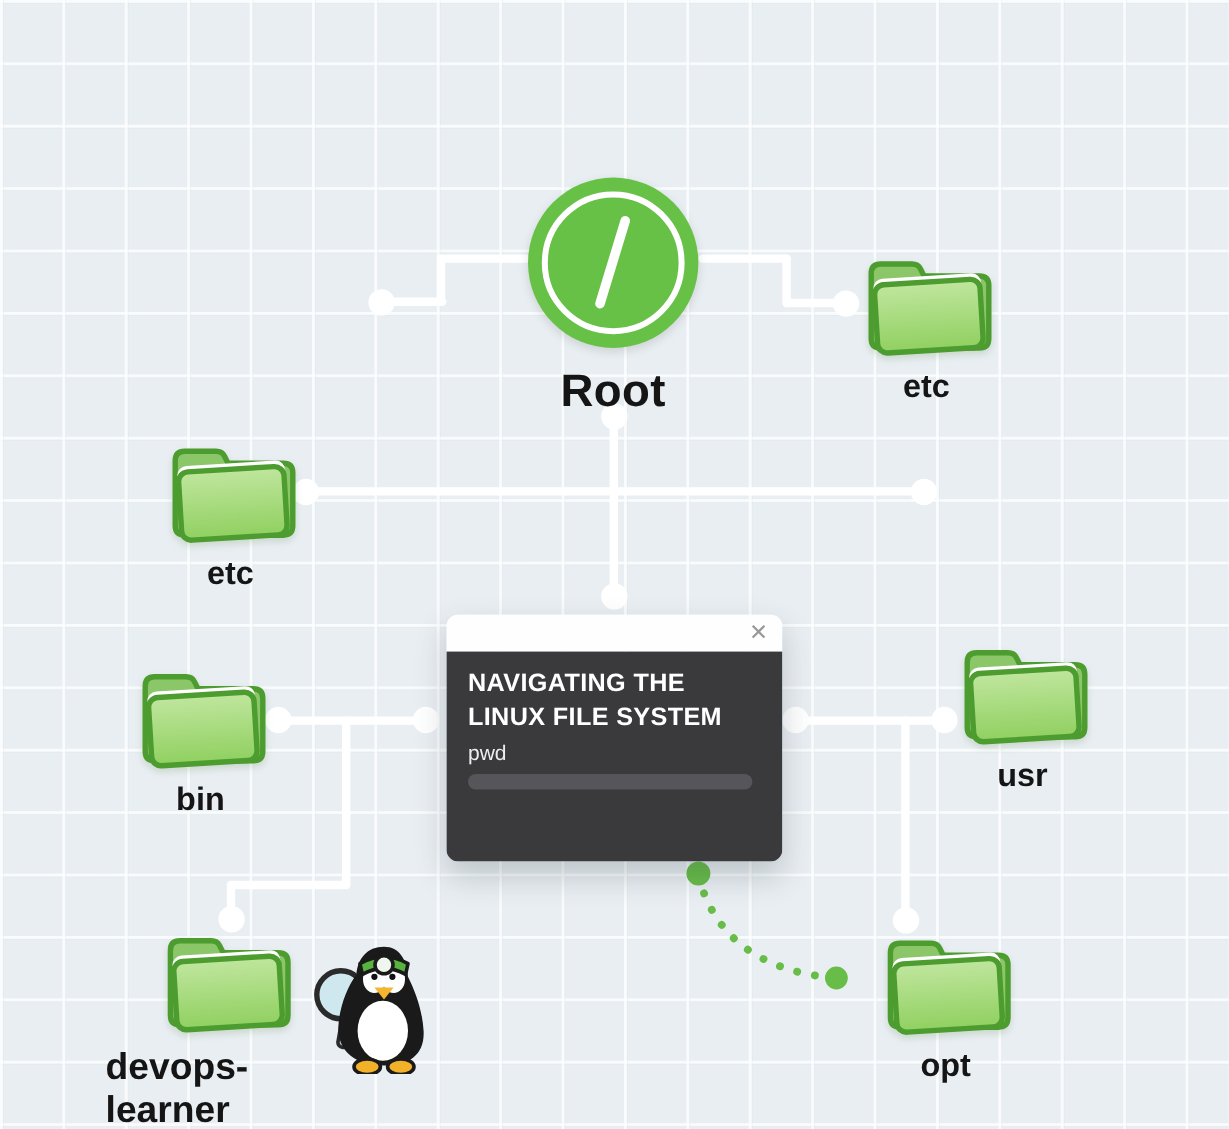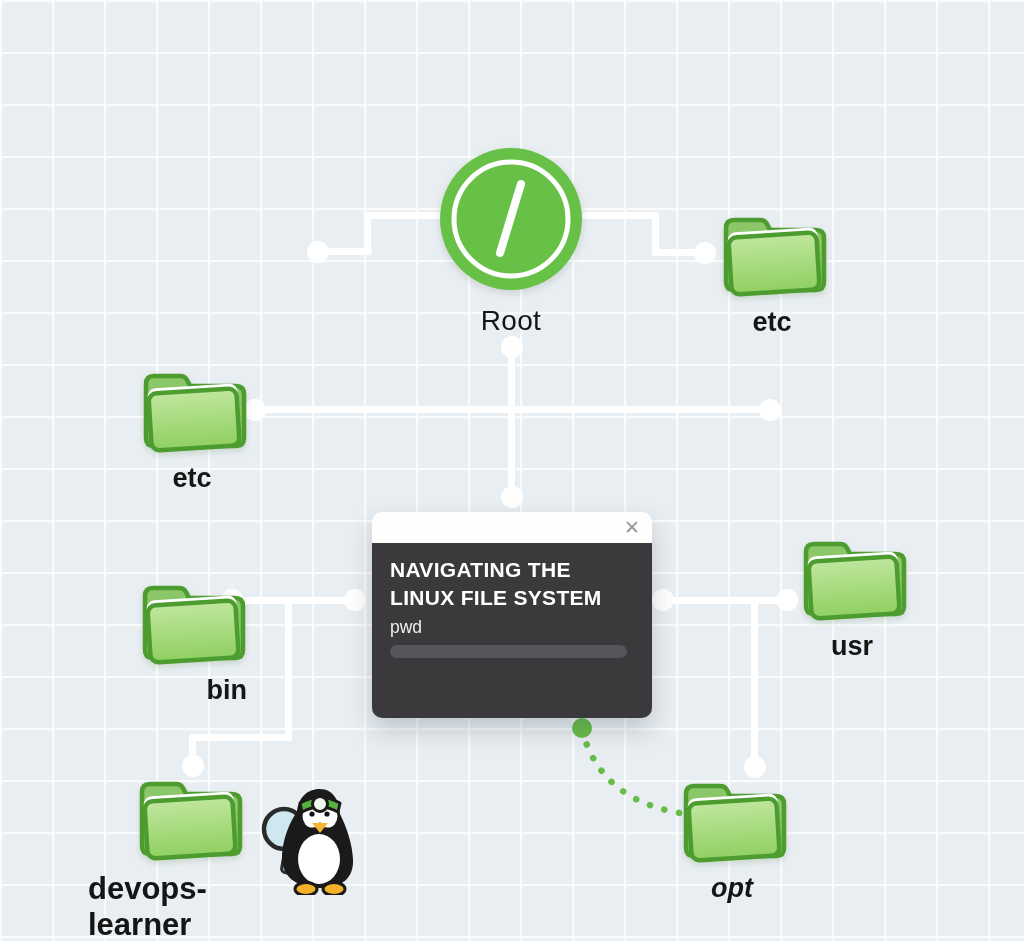--- a/index.html
+++ b/index.html
@@ -42,35 +42,35 @@
   .d-usr-l  {left:652px;top:589px;}
   .d-usr-r  {left:776px;top:589px;}
   .c-usr-v  {left:751px;top:597px;width:7px;height:173px;}
   .d-opt    {left:744px;top:756px;}
 
   .dotted-curve{position:absolute;left:0;top:0;pointer-events:none;}
 
   
   .root-node{position:absolute;left:438px;top:146px;width:146px;text-align:center;}
   .root-node svg{display:block;filter:drop-shadow(0 3px 4px rgba(0,0,0,.12));}
-  .root-label{margin-top:13px;font-size:28px;font-weight:400;color:#151515;letter-spacing:.3px;}
+  .root-label{margin-top:13px;font-size:38px;font-weight:700;color:#151515;letter-spacing:.3px;}
 
   
   .folder-node{position:absolute;width:160px;display:flex;flex-direction:column;align-items:center;}
   .folder-icon{width:112px;height:90px;filter:drop-shadow(0 3px 3px rgba(60,110,40,.18));}
   .folder-label{margin-top:9px;font-size:27px;font-weight:600;color:#151515;}
   .f-home{left:172px;top:203px;}
   .f-etc-top{left:692px;top:208px;}
   .f-etc-left{left:112px;top:364px;}
   .f-var{left:756px;top:366px;}
-  .f-bin{left:87px;top:576px;align-items:flex-end;}
+  .f-bin{left:87px;top:552px;}
   .f-usr{left:772px;top:532px;}
   .f-dev{left:88px;top:772px;width:200px;}
   .f-dev .folder-label{font-size:31px;}
-  .f-opt{left:652px;top:774px;font-style:italic;}
+  .f-opt{left:708px;top:774px;}
 
   
   .terminal{position:absolute;left:372px;top:512px;width:280px;height:206px;border-radius:10px;
     box-shadow:0 12px 26px rgba(40,60,70,.22);overflow:hidden;}
   .terminal-bar{height:31px;background:#fefefe;display:flex;align-items:center;justify-content:flex-end;padding:0 12px;}
   .terminal-close{font-size:19px;font-weight:700;color:#98989a;line-height:1;cursor:pointer;}
   .terminal-body{height:175px;background:#3a3a3c;padding:13px 18px 12px 18px;box-sizing:border-box;}
   .terminal-title{max-width:218px;font-size:21px;font-weight:700;color:#ffffff;line-height:1.33;letter-spacing:.3px;margin-bottom:5px;}
   .cmd{font-size:17.5px;color:#eeeeee;line-height:1.22;}
   .terminal-input{margin-top:7px;width:237px;height:13px;border-radius:7px;background:#55555a;}

